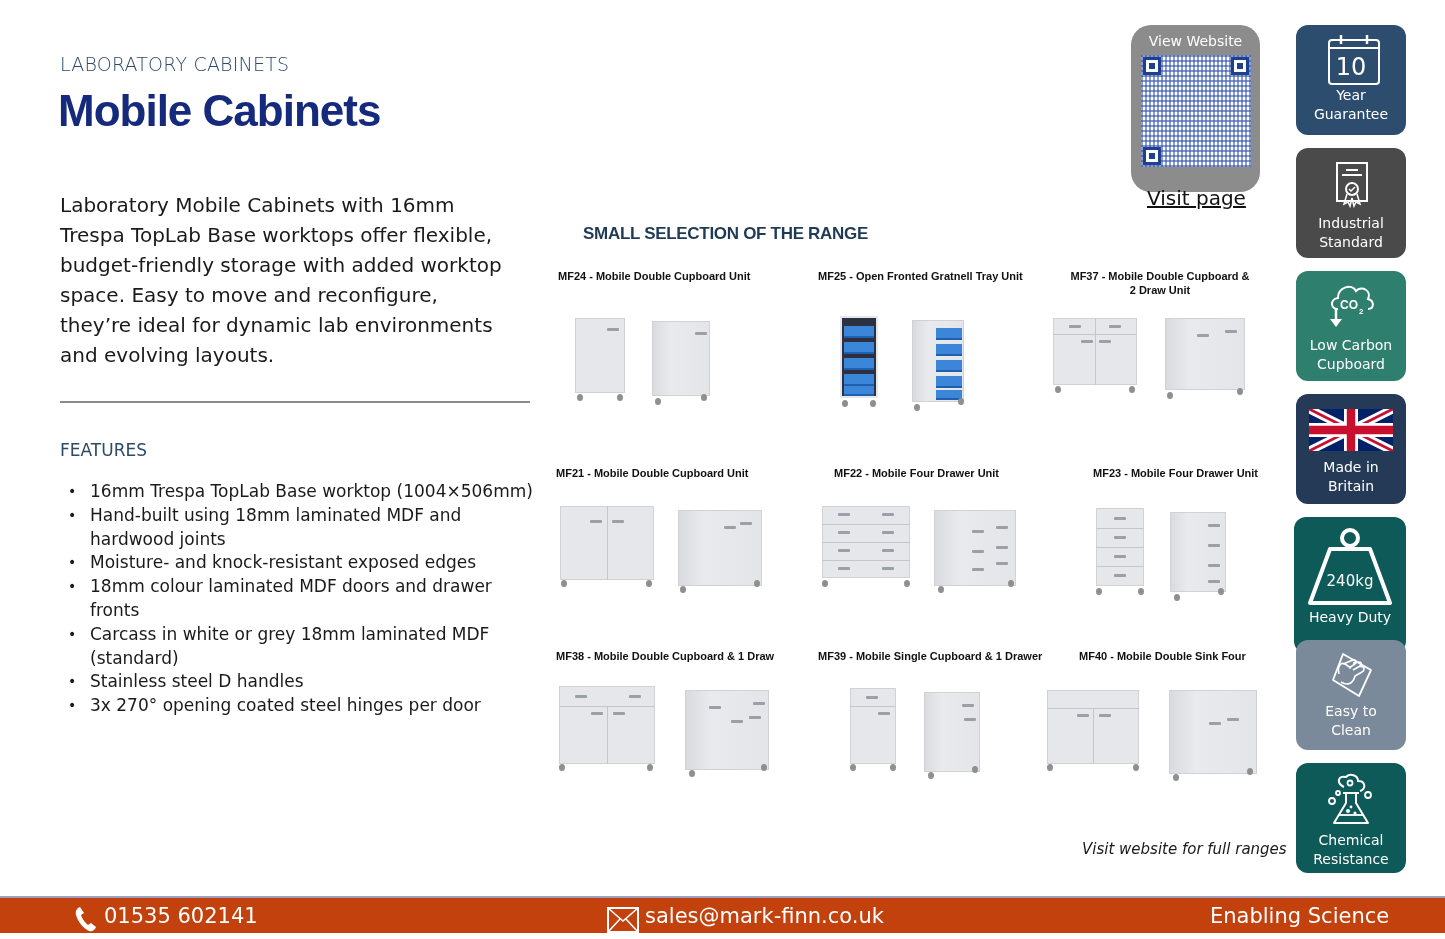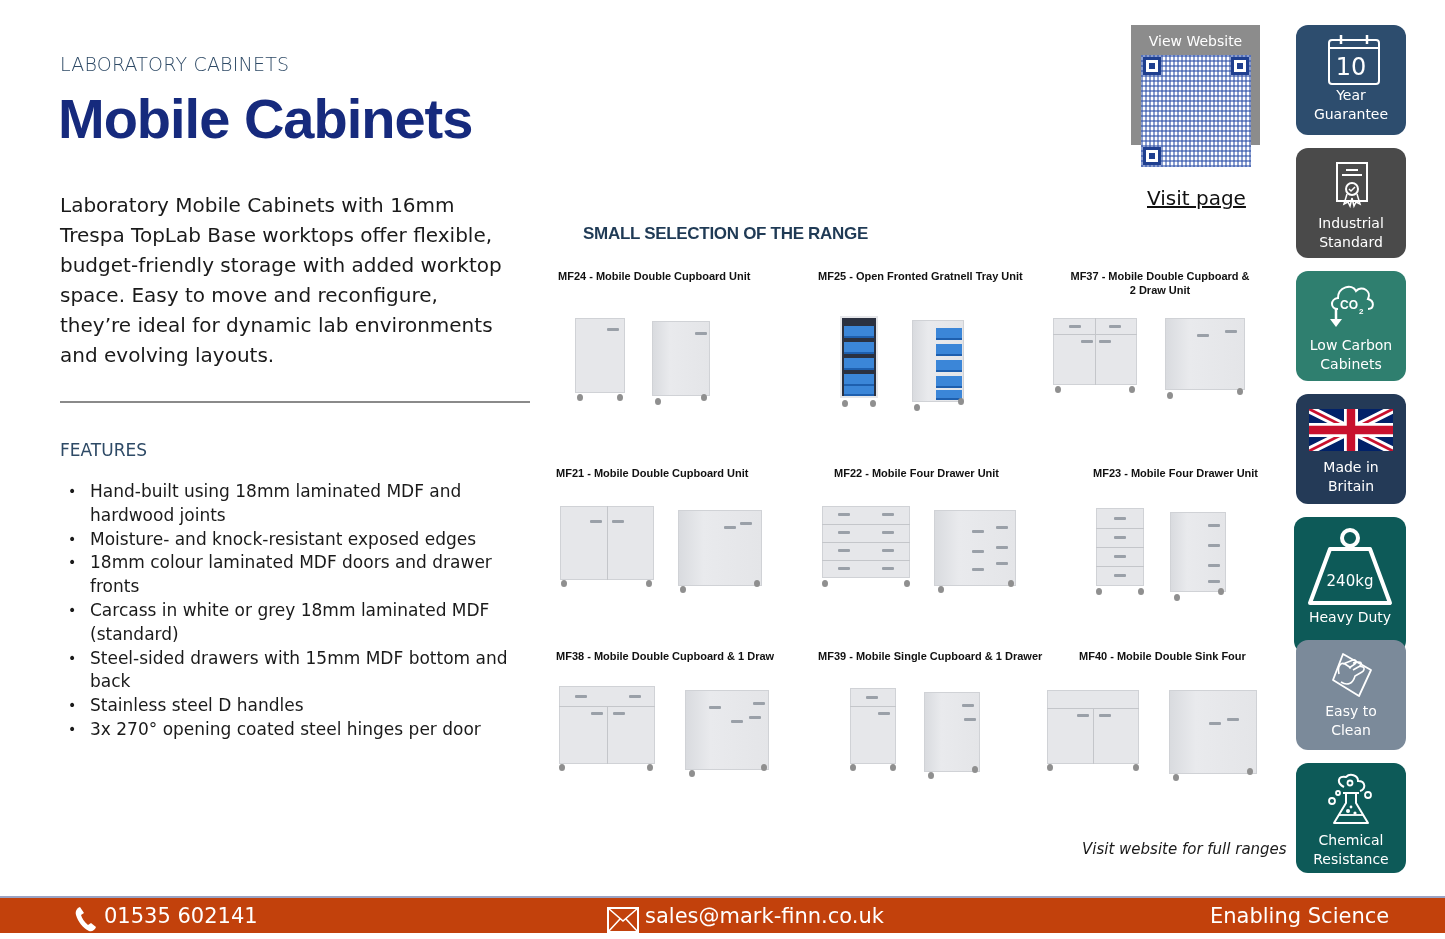--- a/index.html
+++ b/index.html
@@ -1,28 +1,28 @@
 <!DOCTYPE html>
 <html><head>
 <meta charset="utf-8">
 <style>
   * { box-sizing: border-box; margin: 0; padding: 0; }
   html, body { width: 1445px; height: 939px; background: #ffffff; overflow: hidden; }
   body { position: relative; font-family: "DejaVu Sans", sans-serif; color: #1a1a1a; }
 
   .eyebrow { position: absolute; left: 60px; top: 53px; font-size: 19px; color: #2e4a66; letter-spacing: 0.2px; font-weight: 300; }
-  .title { position: absolute; left: 58px; top: 86px; font-size: 56px; font-weight: bold; color: #162a7d; letter-spacing: -1px; font-family: "Liberation Sans", sans-serif; }
+  .title { position: absolute; left: 58px; top: 86px; font-size: 44px; font-weight: bold; color: #162a7d; letter-spacing: -1px; font-family: "Liberation Sans", sans-serif; }
   .intro { position: absolute; left: 60px; top: 190px; width: 450px; font-size: 20px; line-height: 30px; color: #1a1a1a; }
   .divider { position: absolute; left: 60px; top: 401px; width: 470px; height: 2px; background: #8a8a8a; }
   .features-title { position: absolute; left: 60px; top: 440px; font-size: 17px; color: #2e4a66; }
   .features { position: absolute; left: 68px; top: 480px; width: 470px; list-style: none; }
   .features li { position: relative; padding-left: 22px; font-size: 17px; line-height: 23.8px; color: #1a1a1a; }
   .features li::before { content: "•"; position: absolute; left: 0; top: 0; font-size: 14px; }
 
-  .qr-card { position: absolute; left: 1131px; top: 25px; width: 129px; height: 120px; background: #8c8c8c; border-radius: 0; }
+  .qr-card { position: absolute; left: 1131px; top: 25px; width: 129px; height: 167px; background: #8c8c8c; border-radius: 20px; }
   .qr-label { position: absolute; left: 0; top: 8px; width: 100%; text-align: center; font-size: 14px; color: #ffffff; }
   .qr-box { position: absolute; left: 10px; top: 30px; width: 110px; height: 112px; background: #ffffff;
     background-image:
       repeating-linear-gradient(0deg, rgba(43,78,168,0.55) 0 2px, transparent 2px 5px),
       repeating-linear-gradient(90deg, rgba(43,78,168,0.55) 0 2px, transparent 2px 4px);
   }
   .qr-finder { position: absolute; width: 18px; height: 18px; border: 3px solid #1f3f8f; background: #ffffff; }
   .qr-finder::after { content: ""; position: absolute; left: 3px; top: 3px; width: 6px; height: 6px; background: #1f3f8f; }
   .visit-page { position: absolute; left: 1147px; top: 186px; font-size: 20px; color: #111; text-decoration: underline; }
 
@@ -54,25 +54,25 @@
 </head>
 <body>
 
 <div class="eyebrow">LABORATORY CABINETS</div>
 <h1 class="title">Mobile Cabinets</h1>
 <p class="intro">Laboratory Mobile Cabinets with 16mm Trespa TopLab Base worktops offer flexible, budget-friendly storage with added worktop space. Easy to move and reconfigure, they’re ideal for dynamic lab environments and evolving layouts.</p>
 <div class="divider"></div>
 
 <div class="features-title">FEATURES</div>
 <ul class="features">
+  <li>16mm Trespa TopLab Base worktop (1004×506mm)</li>
   <li>Hand-built using 18mm laminated MDF and hardwood joints</li>
   <li>Moisture- and knock-resistant exposed edges</li>
   <li>18mm colour laminated MDF doors and drawer fronts</li>
   <li>Carcass in white or grey 18mm laminated MDF (standard)</li>
-  <li>Steel-sided drawers with 15mm MDF bottom and back</li>
   <li>Stainless steel D handles</li>
   <li>3x 270° opening coated steel hinges per door</li>
 </ul>
 
 <div class="qr-card">
   <div class="qr-label">View Website</div>
   <div class="qr-box">
     <div class="qr-finder" style="left:2px;top:2px;"></div>
     <div class="qr-finder" style="right:2px;top:2px;"></div>
     <div class="qr-finder" style="left:2px;bottom:2px;"></div>
@@ -295,21 +295,21 @@
 
   <div class="badge" style="top:246px;background:#2f7f6f;">
     <svg style="left:32px;top:8px;" width="48" height="52" viewBox="0 0 48 52">
       <path d="M10 30 C2 30 2 20 10 19 C10 8 24 4 28 12 C34 6 44 12 40 20 C47 22 46 30 40 30" fill="none" stroke="#fff" stroke-width="2"></path>
       <text x="12" y="30" fill="#fff" font-size="12" font-weight="bold" font-family="Liberation Sans, sans-serif">CO</text>
       <text x="31" y="35" fill="#fff" font-size="8" font-weight="bold" font-family="Liberation Sans, sans-serif">2</text>
       <line x1="8" y1="30" x2="8" y2="42" stroke="#fff" stroke-width="2.5"></line>
       <path d="M2 40 L8 48 L14 40 Z" fill="#fff"></path>
     </svg>
     <div class="badge-text" style="top:65px;">Low Carbon</div>
-    <div class="badge-text" style="top:84px;">Cabinets</div>
+    <div class="badge-text" style="top:84px;">Cupboard</div>
   </div>
 
   <div class="badge" style="top:369px;background:#243a57;">
     <svg style="left:13px;top:15px;" width="84" height="42" viewBox="0 0 60 30">
       <rect width="60" height="30" fill="#012169"></rect>
       <path d="M0 0 L60 30 M60 0 L0 30" stroke="#fff" stroke-width="6"></path>
       <path d="M0 0 L60 30 M60 0 L0 30" stroke="#C8102E" stroke-width="2"></path>
       <path d="M30 0 V30 M0 15 H60" stroke="#fff" stroke-width="10"></path>
       <path d="M30 0 V30 M0 15 H60" stroke="#C8102E" stroke-width="6"></path>
     </svg>

